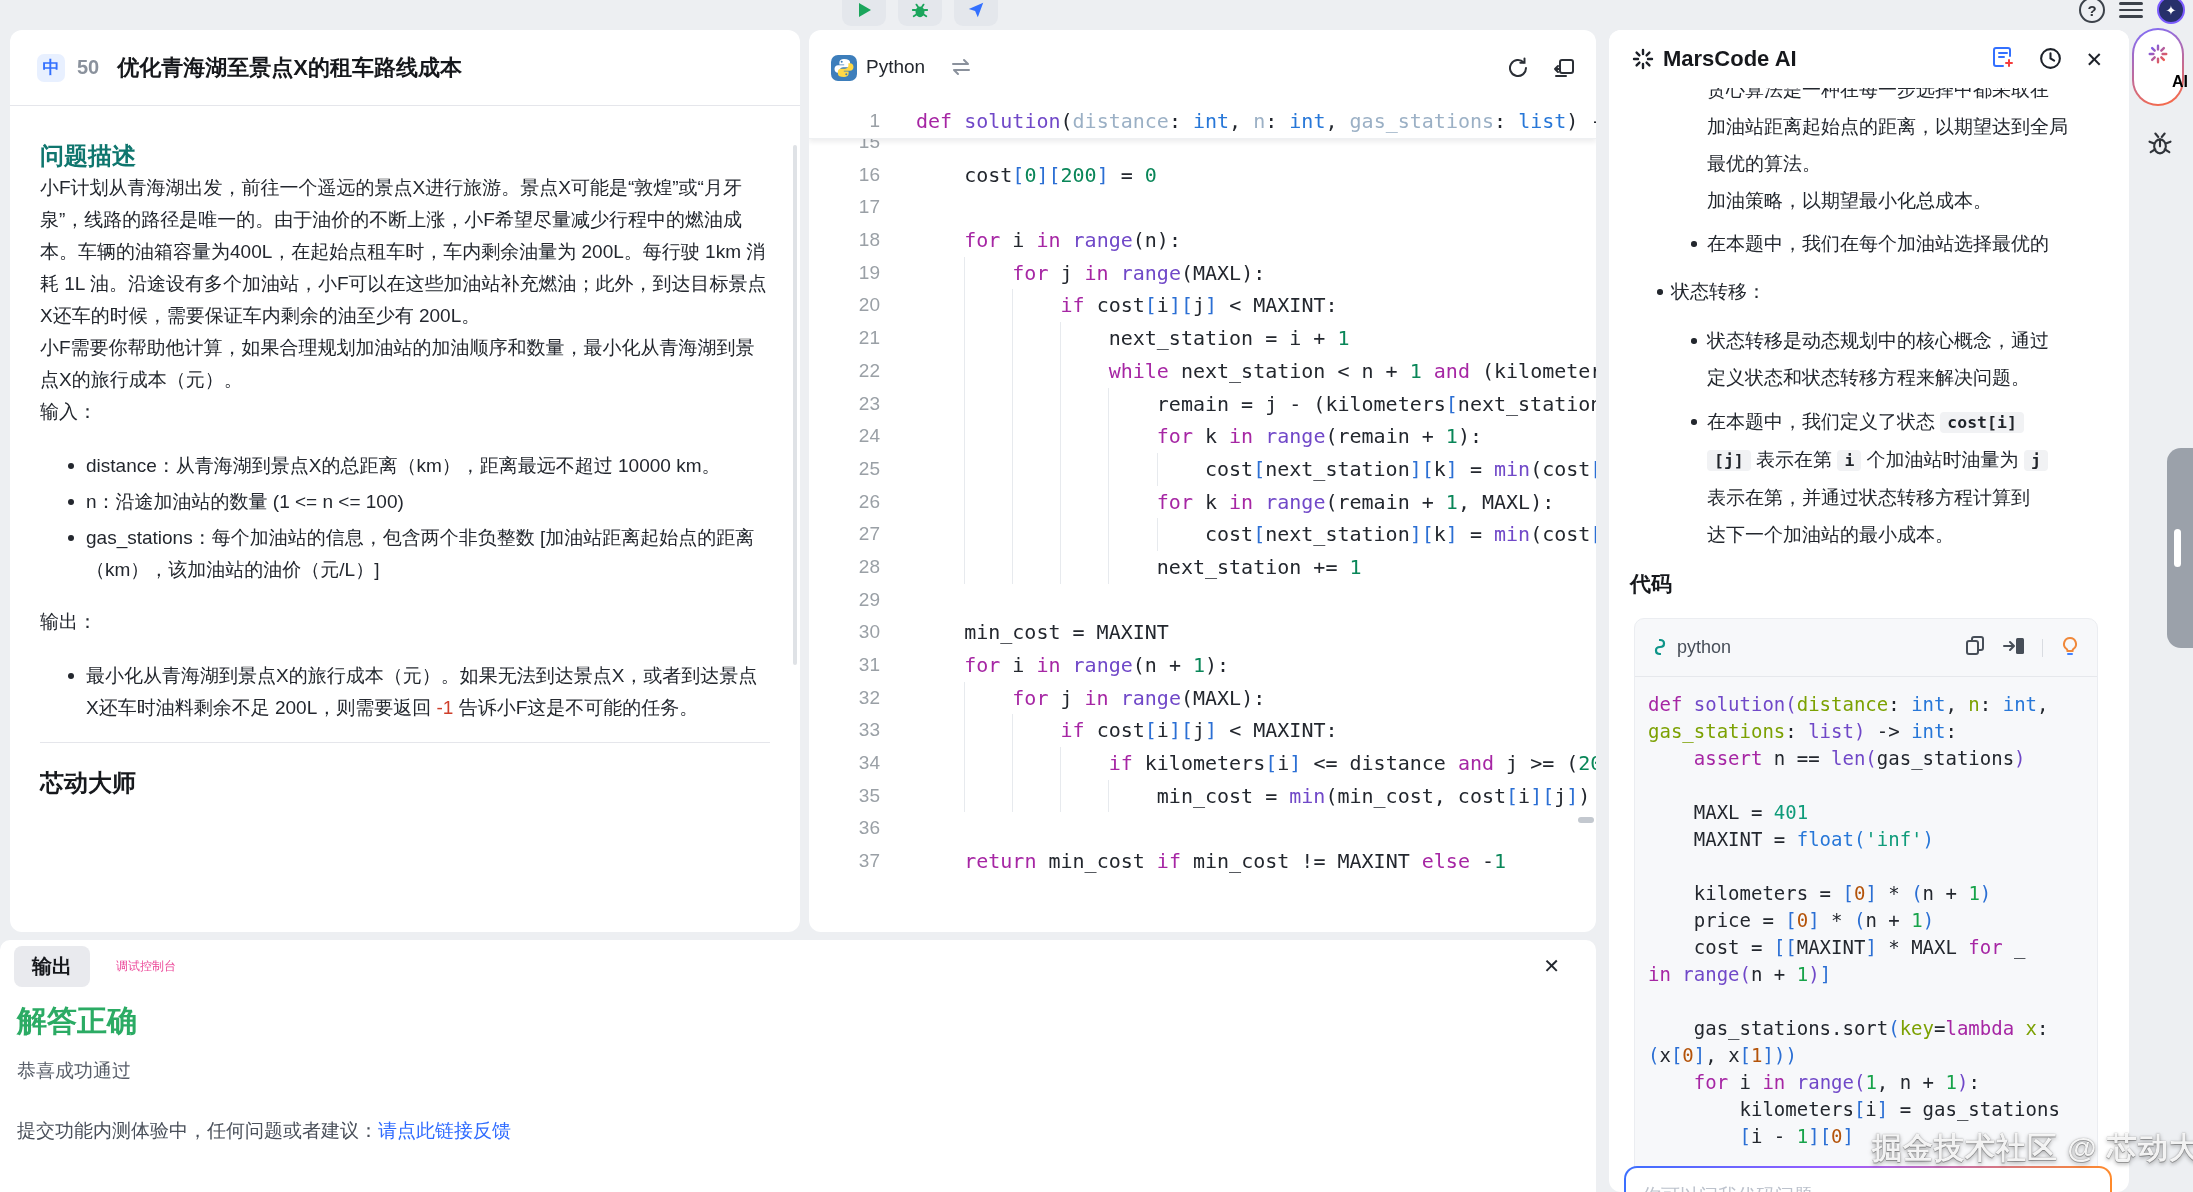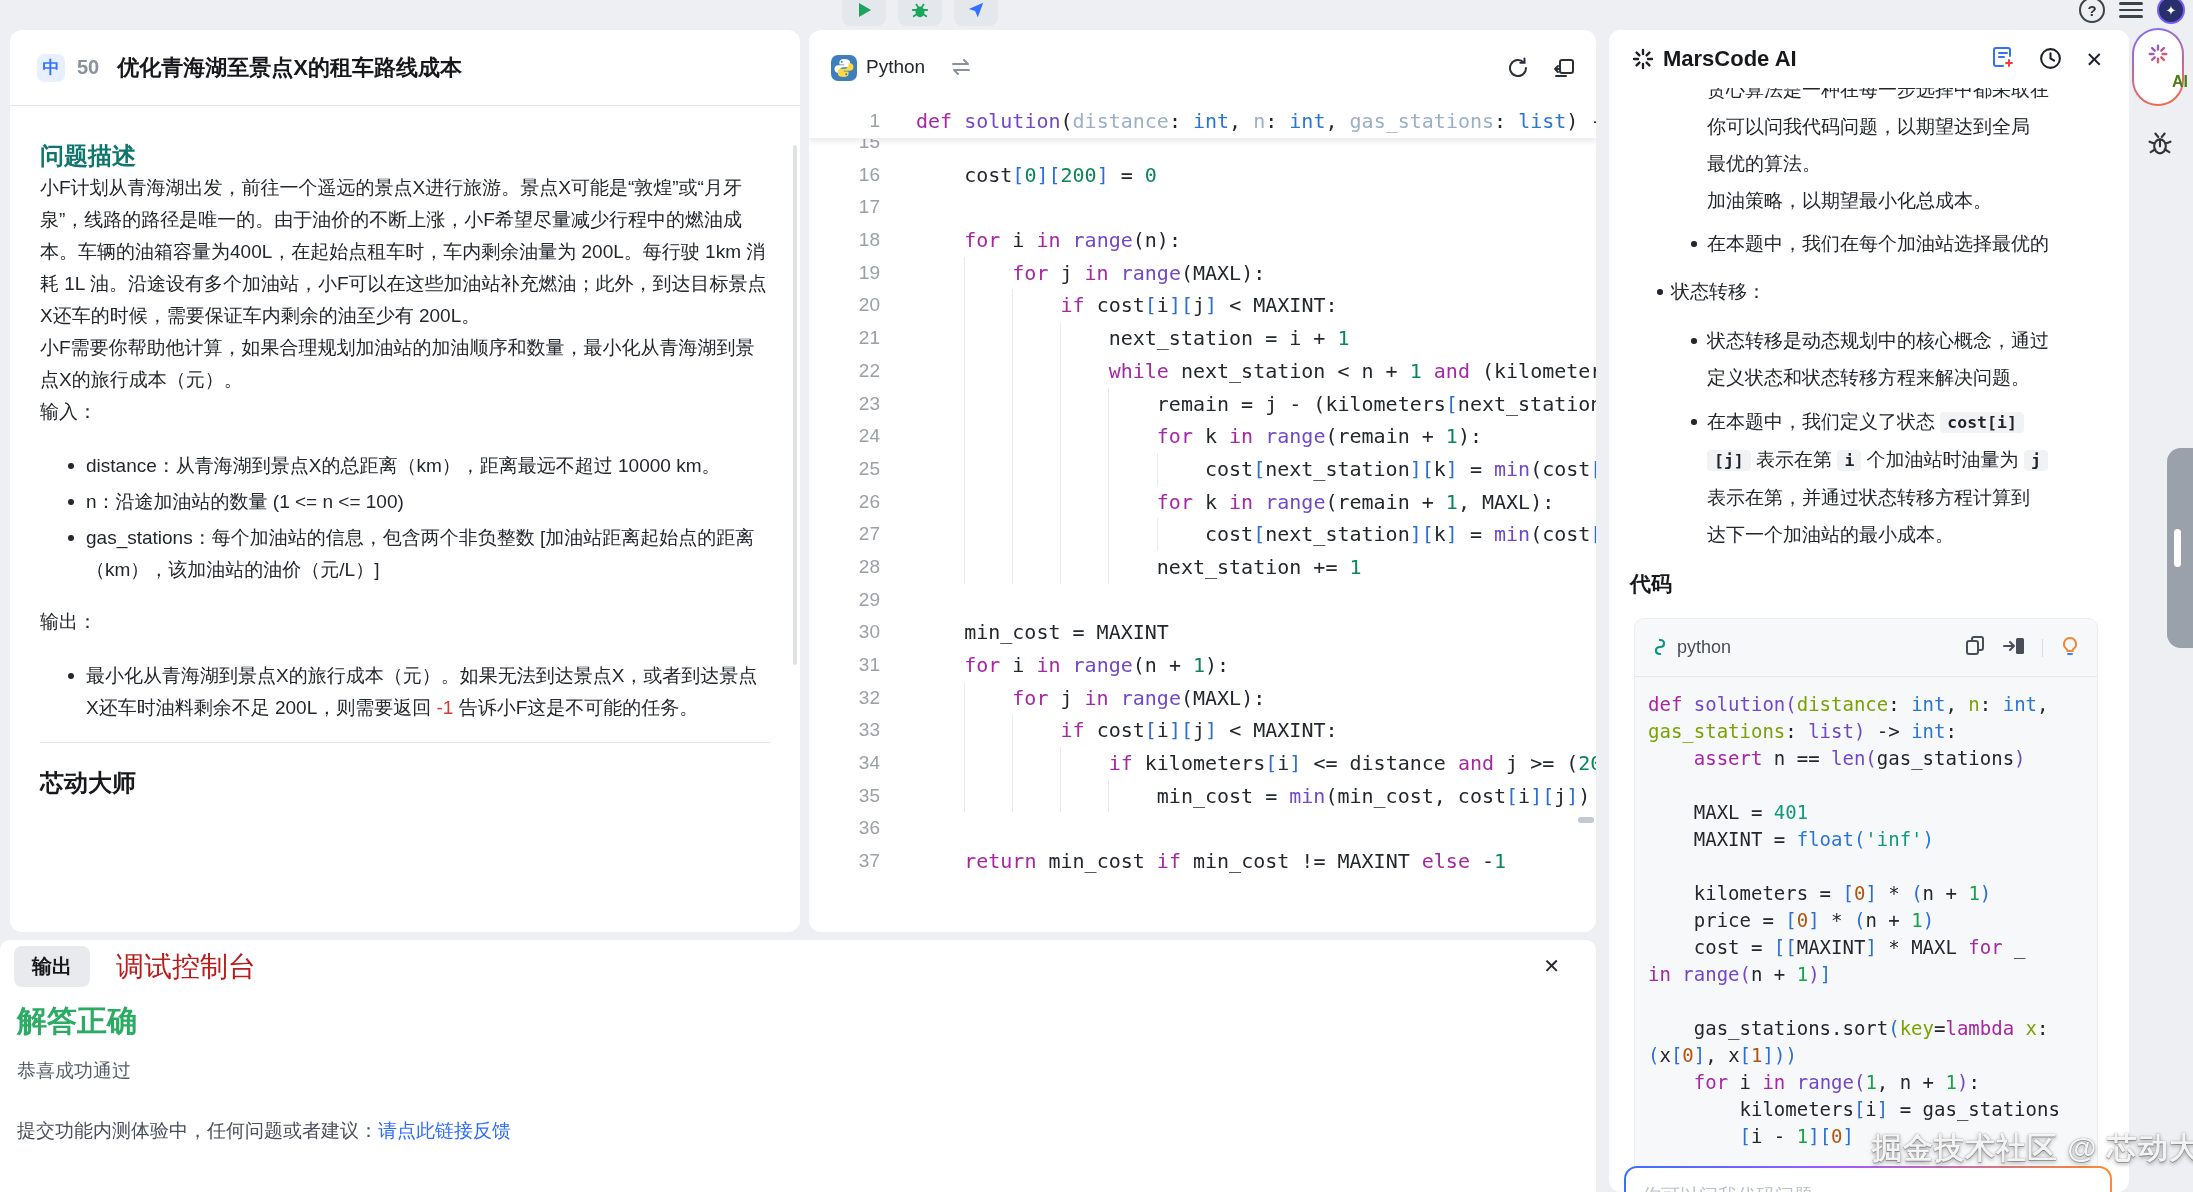--- a/index.html
+++ b/index.html
@@ -63,21 +63,21 @@
 
   .tk-k{color:#a626a4;} .tk-f{color:#7048c8;} .tk-t{color:#2777d8;}
   .tk-p{color:#9bb0c5;} .tk-q{color:#7ca103;} .tk-n{color:#098658;}
   .tk-g{color:#17a34a;} .tk-i{color:#b45309;} .tk-s{color:#0f9b7a;}
   .tk-b{color:#2b6fd4;} .tk-d{color:#23272e;}
 
   
   .console{left:0;top:940px;width:1596px;height:296px;border-radius:10px 10px 0 0;}
   .tabs{position:relative;padding:6px 0 0 14px;display:flex;align-items:center;gap:26px;}
   .tab-pill{background:#e9eaee;border-radius:8px;padding:7px 18px;font-size:20px;font-weight:700;color:#16181c;}
-  .tab-plain{font-size:28px;color:#b91c1c;}
+  .tab-plain{font-size:12px;color:#ec4899;}
   .console-close{position:absolute;right:36px;top:14px;font-size:20px;color:#23272e;}
   .result{margin:14px 0 0 17px;font-size:30px;font-weight:600;color:#2bab64;}
   .congrats{margin:16px 0 0 17px;font-size:19px;color:#595f6a;}
   .beta{margin:34px 0 0 17px;font-size:19px;color:#494f59;}
   .beta a{color:#2f6bff;text-decoration:none;}
 
   
   .assistant{left:1609px;top:30px;width:520px;height:1162px;overflow:hidden;}
   .asst-head{position:absolute;left:0;top:0;right:0;height:58px;background:#fff;z-index:5;display:flex;align-items:center;}
   .asst-title{margin-left:54px;font-size:22px;font-weight:700;color:#16181c;}
@@ -96,21 +96,21 @@
   .cc-sep{width:1px;height:18px;background:#d9dce1;}
   .cc-code{padding:14px 0 0 13px;font-size:19px;line-height:27px;white-space:pre;}
 
   .asst-input{position:absolute;left:1624px;top:1166px;width:488px;height:60px;z-index:55;border-radius:13px;padding:2px;box-sizing:border-box;background:linear-gradient(90deg,#3b6fff,#9e5cff 45%,#ff8a2a);}
   .asst-input input{width:100%;height:100%;border:none;outline:none;border-radius:11px;background:#fff;font-size:19px;padding:10px 16px;box-sizing:border-box;color:#23272e;font-family:inherit;}
   .asst-input input::placeholder{color:#bcc2cc;}
 
   
   .ai-pill{position:absolute;left:2132px;top:28px;width:52px;height:78px;border-radius:28px;padding:2px;box-sizing:border-box;background:linear-gradient(160deg,#7b6cff,#ff6a3d);z-index:6;}
   .ai-pill-inner{width:100%;height:100%;background:#fff;border-radius:26px;display:flex;flex-direction:column;align-items:center;justify-content:center;gap:4px;}
-  .ai-label{font-size:16px;font-weight:700;color:#4d7c0f;margin-left:44px;}
+  .ai-label{font-size:16px;font-weight:700;color:#000000;margin-left:44px;}
   .rail-bug{position:absolute;left:2146px;top:130px;z-index:6;}
   .edge-handle{position:absolute;left:2167px;top:448px;width:26px;height:200px;background:rgba(140,147,157,.85);border-radius:14px 0 0 14px;z-index:6;}
   .edge-handle i{position:absolute;left:7px;top:81px;width:7px;height:38px;background:#fff;border-radius:4px;display:block;}
 
   .watermark{position:absolute;left:1872px;top:1128px;z-index:60;font-size:30px;font-weight:700;letter-spacing:1px;color:rgba(255,255,255,.93);
     text-shadow:0 1px 0 rgba(0,0,0,.25),0 2px 4px rgba(0,0,0,.35),0 0 1px rgba(0,0,0,.45);white-space:nowrap;}
 </style>
 </head>
 <body>
 
@@ -274,21 +274,21 @@
           <circle cx="12" cy="12" r="9"></circle>
             <path d="M12 7v5l3.5 2"></path>
         </svg>
       </span>
       <span style="font-size:21px;font-weight:700;color:#1d2129;">✕</span>
     </div>
   </div>
 
   <div class="asst-lines" id="asst-lines">
       <div class="aline lvl2"><span>贪心算法是一种在每一步选择中都采取在</span></div>
-      <div class="aline lvl2"><span>你可以问我代码问题，以期望达到全局</span></div>
+      <div class="aline lvl2"><span>加油站距离起始点的距离，以期望达到全局</span></div>
       <div class="aline lvl2"><span>最优的算法。</span></div>
       <div class="aline lvl2"><span>加油策略，以期望最小化总成本。</span></div>
       <div class="aline lvl2" style="margin-top: 6px;"><i class="dot"></i><span>在本题中，我们在每个加油站选择最优的</span></div>
       <div class="aline lvl1" style="margin-top: 11px;"><i class="dot"></i><span style="font-weight: 400;">状态转移</span><span>：</span></div>
       <div class="aline lvl2" style="margin-top: 12px;"><i class="dot"></i><span>状态转移是动态规划中的核心概念，通过</span></div>
       <div class="aline lvl2"><span>定义状态和状态转移方程来解决问题。</span></div>
       <div class="aline lvl2" style="margin-top: 7px;"><i class="dot"></i><span>在本题中，我们定义了状态 </span><span class="chip">cost[i]</span></div>
       <div class="aline lvl2"><span class="chip">[j]</span><span> 表示在第 </span><span class="chip">i</span><span> 个加油站时油量为 </span><span class="chip">j</span></div>
       <div class="aline lvl2"><span>表示在第，并通过状态转移方程计算到</span></div>
       <div class="aline lvl2"><span>达下一个加油站的最小成本。</span></div>

